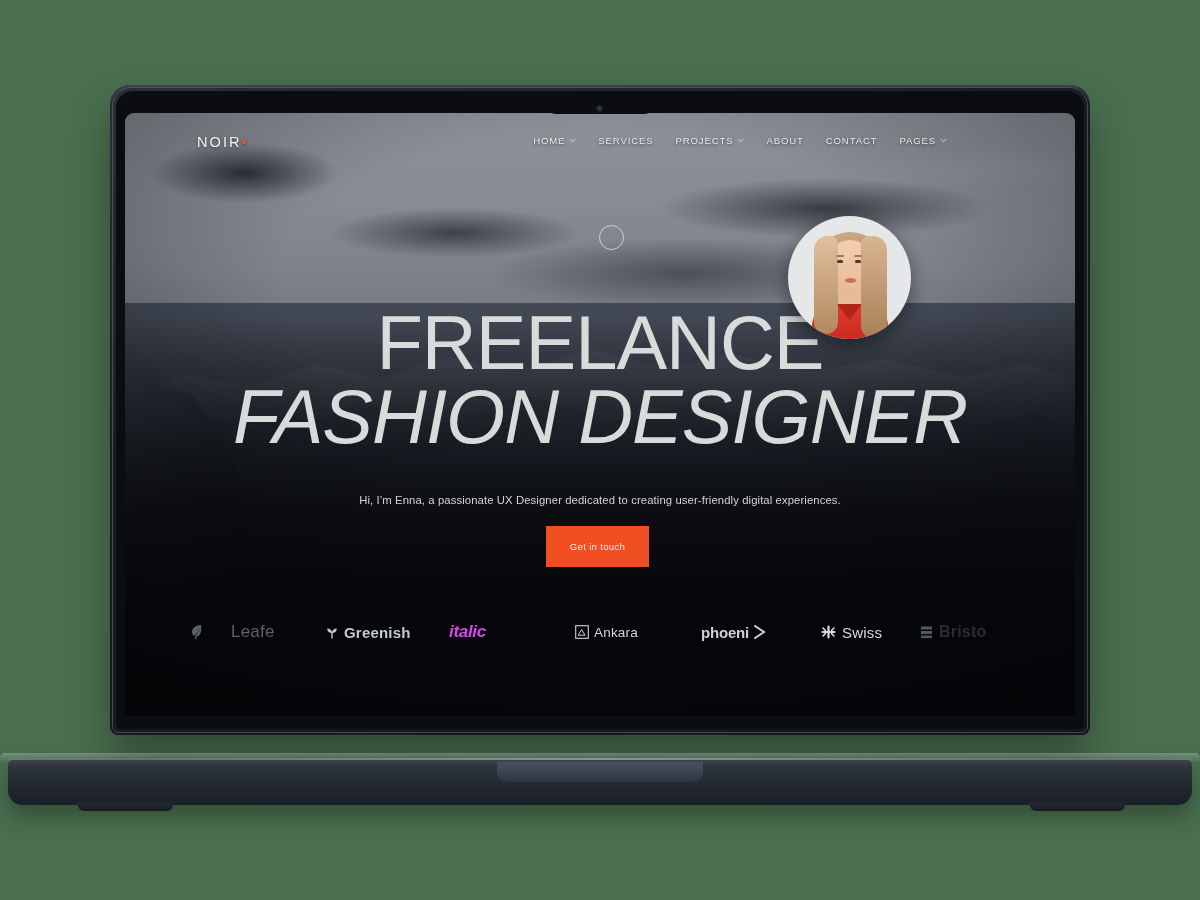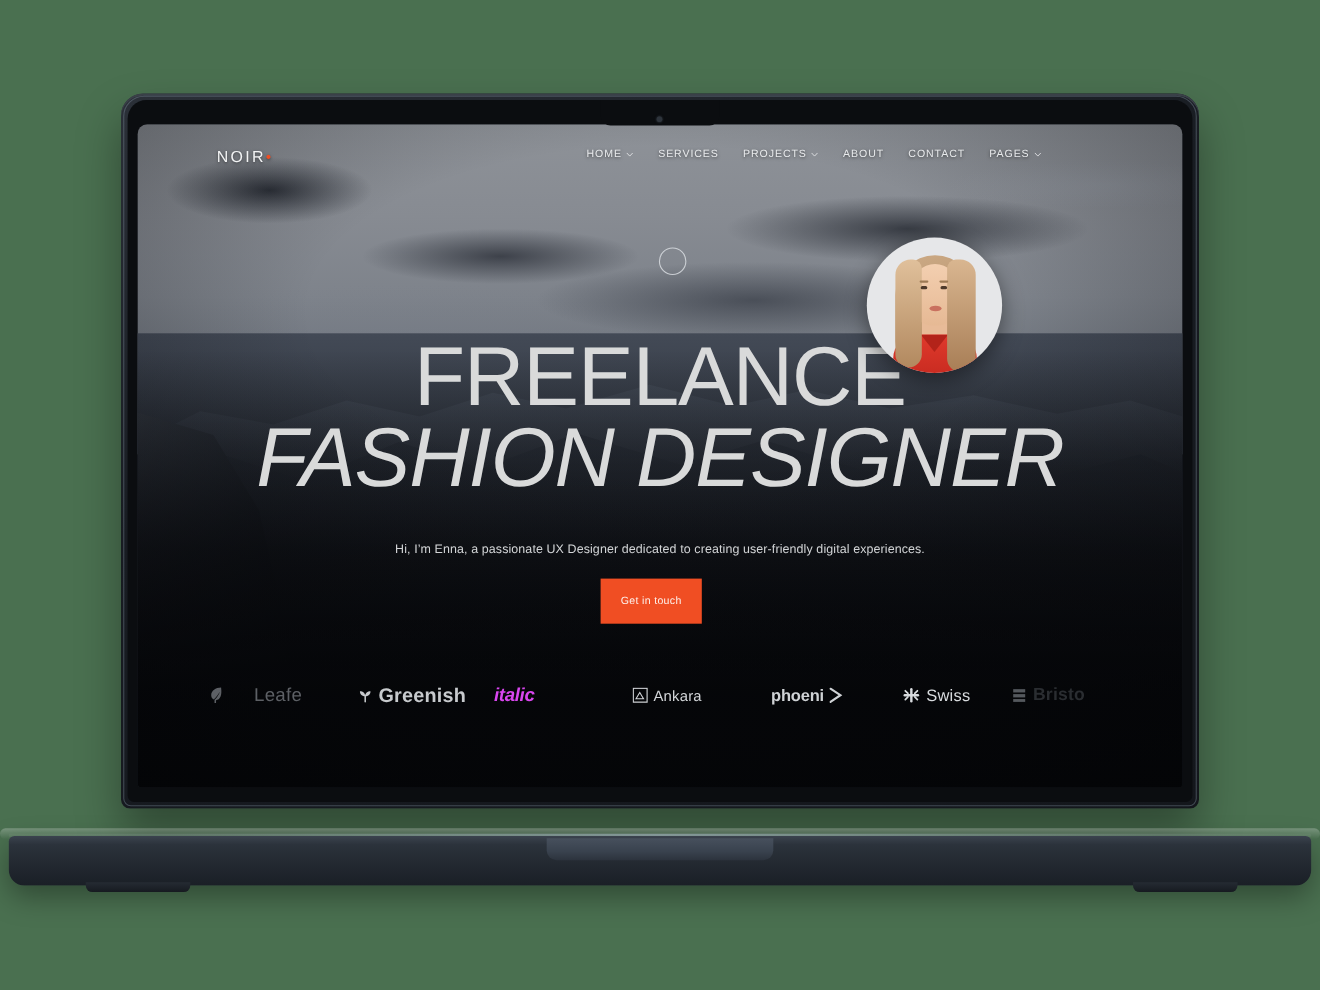--- a/index.html
+++ b/index.html
@@ -189,21 +189,21 @@
     font-family:"Liberation Sans", sans-serif;
   }
   .headline.l1 { top:194px; font-size:76px; }
   .headline.l2 { top:268px; font-size:76px;font-style:italic; }
   .subtitle {
     position:absolute; left:0; top:381px; width:950px; text-align:center;
     color:#d2d4d6; font-size:11.3px; letter-spacing:.1px;
   }
   .cta {
     position:absolute; left:421px; top:413px;
-    width:92px; height:41px;
+    width:103px; height:41px;
     background:#f04e23; border:none;
     color:#fdf1ec; font-size:9.6px; letter-spacing:.3px; font-weight:500;
     cursor:pointer;
     font-family:"Liberation Sans", sans-serif;
   }
 
   
   .logos {
     position:absolute; left:0; top:495px; width:950px; height:48px;
     display:flex; align-items:center; z-index:3;
@@ -219,21 +219,21 @@
   .cl-leafe   { left:65px;  color:#5d6065; }
   .cl-green   { left:200px; color:#c7cacd; }
   .cl-italic  { left:324px; color:#d946ef; }
   .cl-ankara  { left:450px; color:#d2d5d8; }
   .cl-phoenix { left:576px; color:#cfd2d5; }
   .cl-swiss   { left:695px; color:#d8dbde; }
   .cl-bristol { left:796px; color:#2a2d31; }
 
   .cl-italic .nm { font-style:italic; font-weight:700; font-size:17px; letter-spacing:-.3px; }
   .cl-phoenix .nm { font-weight:700; font-size:15px; letter-spacing:-.2px; }
-  .cl-green .nm { font-weight:600; font-size:18px; }
+  .cl-green .nm { font-weight:600; font-size:15px; }
   .cl-leafe .nm { font-size:17px; font-weight:400;margin-left:23px; }
   .cl-swiss .nm { font-size:15px; }
   .cl-bristol .nm { font-weight:700; font-size:16px; }
 </style>
 </head>
 <body>
 
 <div id="stage">
 
   <div id="laptop">

